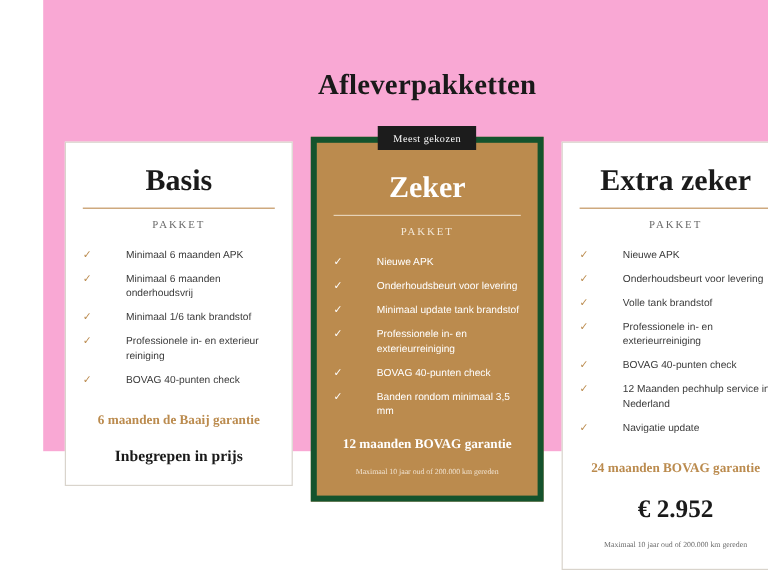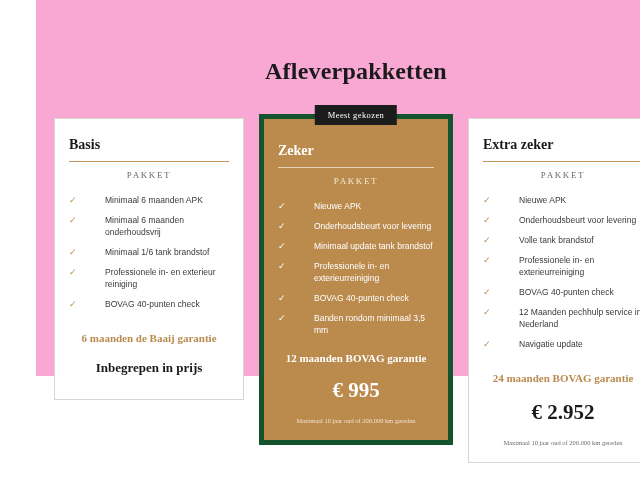--- a/index.html
+++ b/index.html
@@ -66,23 +66,23 @@
     transform: translateX(-50%);
     background: #1c1c1c;
     color: #ffffff;
     font-size: 8.5px;
     letter-spacing: 0.4px;
     padding: 5px 13px;
     white-space: nowrap;
     font-family: "Liberation Serif", serif;
   }
   .card-title {
-    text-align: left;
-    font-family: "Liberation Serif", serif;
-    font-size: 14px;
+    text-align: center;
+    font-family: "Liberation Serif", serif;
+    font-size: 25px;
     font-weight: bold;
     color: #1a1a1a;
     margin-bottom: 8px;
   }
   .card.featured .card-title { color: #ffffff; }
   .title-rule {
     width: 100%;
     height: 1px;
     background: #c2955f;
     margin: 0 auto 8px auto;
@@ -215,21 +215,20 @@
         <li>
           <span class="check">✓</span>
           <span class="feat-text">BOVAG 40-punten check</span>
         </li>
         <li>
           <span class="check">✓</span>
           <span class="feat-text">Banden rondom minimaal 3,5 mm</span>
         </li>
       </ul>
       <div class="guarantee">12 maanden BOVAG garantie</div>
-      <div class="price">€ 995</div>
       <div class="fineprint">Maximaal 10 jaar oud of 200.000 km gereden</div>
     </div>
 
     <div class="card">
       <div class="card-title">Extra zeker</div>
       <div class="title-rule"></div>
       <div class="card-sub">PAKKET</div>
       <ul class="features">
         <li>
           <span class="check">✓</span>

